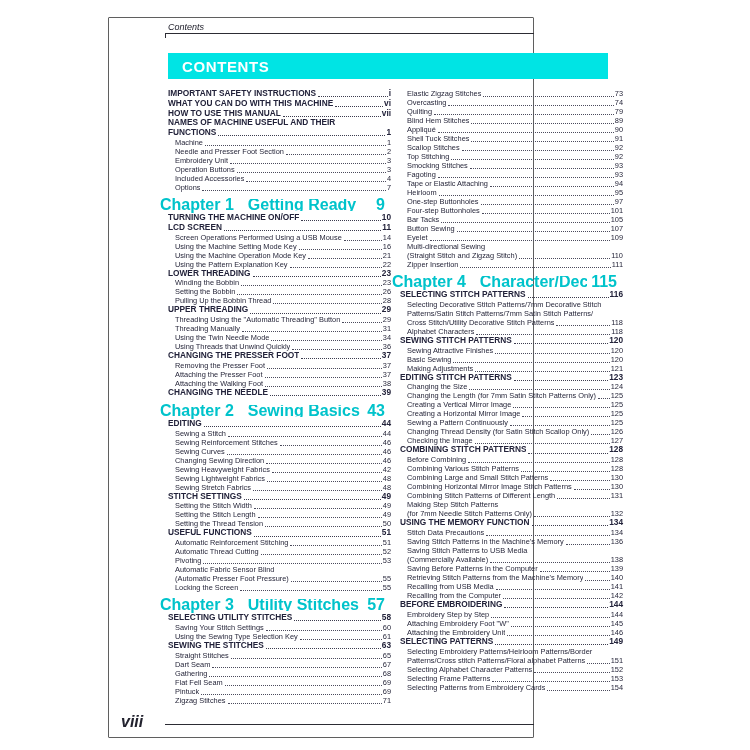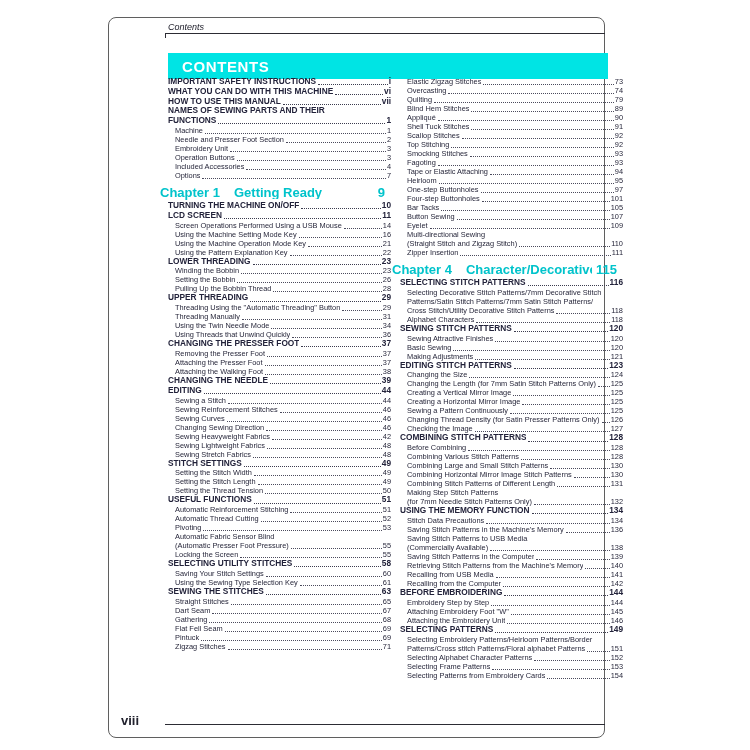--- a/index.html
+++ b/index.html
@@ -1,41 +1,41 @@
 <!DOCTYPE html>
 <html><head>
 <meta charset="utf-8">
 <style>
   html,body{margin:0;padding:0;background:#ffffff;}
   body{width:750px;height:750px;position:relative;font-family:"Liberation Sans",sans-serif;
        --banner-bg:#00e4e4;--chapter:#00c3cb;--text:#22223a;}
-  .page{position:absolute;left:108px;top:17px;width:497px;height:721px;background:#fff;
-        border:1.5px solid #5f5f5f;border-radius:8px;box-sizing:border-box;}
+  .page{position:absolute;left:108px;top:17px;width:426px;height:721px;background:#fff;
+        border:1.5px solid #5f5f5f;border-radius:1px;box-sizing:border-box;}
   .running-header{position:absolute;left:59px;top:4px;font-style:italic;font-size:9px;color:#22222e;}
   .header-rule{position:absolute;left:56px;right:-1px;top:15px;height:4px;
                border-top:1.7px solid #2c2c34;border-left:1.7px solid #2c2c34;}
   .banner{position:absolute;left:59px;top:35px;width:440px;height:26px;background:var(--banner-bg);
           color:#ffffff;font-weight:bold;font-size:15px;line-height:27px;padding-left:14px;
           box-sizing:border-box;letter-spacing:.6px;}
-  .columns{position:absolute;left:59px;top:59px;width:455px;display:flex;gap:9px;}
+  .columns{position:absolute;left:59px;top:71px;width:455px;display:flex;gap:9px;}
   .toc-col{flex:1;min-width:0;}
   .entry{color:var(--text);}
   .entry.h1{font-weight:bold;font-size:8.3px;line-height:9.8px;}
   .entry.sub{font-size:7.4px;line-height:9px;margin-left:7px;color:#26263a;}
   .entry.chapter{display:flex;align-items:baseline;color:var(--chapter);font-weight:bold;
-                 font-size:13px;line-height:12px;margin:7px 6px 2px -8px;white-space:nowrap;}
+                 font-size:16px;line-height:12px;margin:7px 6px 2px -8px;white-space:nowrap;}
   .ch-title{margin-left:14px;overflow:hidden;}
   .ch-page{margin-left:auto;padding-left:4px;}
   .lbl-line{white-space:nowrap;overflow:hidden;}
   .last-line{display:flex;align-items:flex-end;}
   .lbl{white-space:nowrap;overflow:hidden;}
   .dots{flex:1;min-width:5px;margin:0 1px 1.5px 2px;border-bottom:1.4px dotted #3c3c4e;}
   .sub .dots{border-bottom:1px dotted #4a4a5c;margin-bottom:1px;}
   .pg{white-space:nowrap;}
-  .pagenum{position:absolute;left:12px;top:695px;font-size:13px;
+  .pagenum{position:absolute;left:12px;top:695px;font-size:16px;font-style:italic;
            font-weight:600;color:#22222e;}
   .footer-rule{position:absolute;left:56px;right:-1px;top:706px;border-top:1.6px solid #2c2c34;}
 </style>
 </head>
 <body style="--banner-bg: #00e4e4; --chapter: #00c3cb; --text: #22223a;">
 
 <div class="page">
   <div class="running-header">Contents</div>
   <div class="header-rule"></div>
   <div class="banner">
@@ -58,21 +58,21 @@
           </div>
         </div>
         <div class="entry h1">
           <div class="last-line">
             <span class="lbl">HOW TO USE THIS MANUAL</span>
             <span class="dots"></span>
             <span class="pg">vii</span>
           </div>
         </div>
         <div class="entry h1">
-          <div class="lbl-line">NAMES OF SEWING PARTS AND THEIR</div>
+          <div class="lbl-line">NAMES OF MACHINE USEFUL AND THEIR</div>
           <div class="last-line">
             <span class="lbl">FUNCTIONS</span>
             <span class="dots"></span>
             <span class="pg">1</span>
           </div>
         </div>
         <div class="entry sub">
           <div class="last-line">
             <span class="lbl">Machine</span>
             <span class="dots"></span>
@@ -252,20 +252,25 @@
             <span class="pg">38</span>
           </div>
         </div>
         <div class="entry h1">
           <div class="last-line">
             <span class="lbl">CHANGING THE NEEDLE</span>
             <span class="dots"></span>
             <span class="pg">39</span>
           </div>
         </div>
+        <div class="entry chapter">
+          <span class="ch-num">Chapter 2</span>
+          <span class="ch-title">Sewing Basics</span>
+          <span class="ch-page">43</span>
+        </div>
         <div class="entry h1">
           <div class="last-line">
             <span class="lbl">EDITING</span>
             <span class="dots"></span>
             <span class="pg">44</span>
           </div>
         </div>
         <div class="entry sub">
           <div class="last-line">
             <span class="lbl">Sewing a Stitch</span>
@@ -378,20 +383,25 @@
             <span class="dots"></span>
             <span class="pg">55</span>
           </div>
         </div>
         <div class="entry sub">
           <div class="last-line">
             <span class="lbl">Locking the Screen</span>
             <span class="dots"></span>
             <span class="pg">55</span>
           </div>
+        </div>
+        <div class="entry chapter">
+          <span class="ch-num">Chapter 3</span>
+          <span class="ch-title">Utility Stitches</span>
+          <span class="ch-page">57</span>
         </div>
         <div class="entry h1">
           <div class="last-line">
             <span class="lbl">SELECTING UTILITY STITCHES</span>
             <span class="dots"></span>
             <span class="pg">58</span>
           </div>
         </div>
         <div class="entry sub">
           <div class="last-line">
@@ -685,21 +695,21 @@
         </div>
         <div class="entry sub">
           <div class="last-line">
             <span class="lbl">Sewing a Pattern Continuously</span>
             <span class="dots"></span>
             <span class="pg">125</span>
           </div>
         </div>
         <div class="entry sub">
           <div class="last-line">
-            <span class="lbl">Changing Thread Density (for Satin Presser Patterns Only)</span>
+            <span class="lbl">Changing Thread Density (for Satin Stitch Scallop Only)</span>
             <span class="dots"></span>
             <span class="pg">126</span>
           </div>
         </div>
         <div class="entry sub">
           <div class="last-line">
             <span class="lbl">Checking the Image</span>
             <span class="dots"></span>
             <span class="pg">127</span>
           </div>
@@ -778,21 +788,21 @@
         <div class="entry sub">
           <div class="lbl-line">Saving Stitch Patterns to USB Media</div>
           <div class="last-line">
             <span class="lbl">(Commercially Available)</span>
             <span class="dots"></span>
             <span class="pg">138</span>
           </div>
         </div>
         <div class="entry sub">
           <div class="last-line">
-            <span class="lbl">Saving Stitch Patterns in the Computer</span>
+            <span class="lbl">Saving Before Patterns in the Computer</span>
             <span class="dots"></span>
             <span class="pg">139</span>
           </div>
         </div>
         <div class="entry sub">
           <div class="last-line">
             <span class="lbl">Retrieving Stitch Patterns from the Machine's Memory</span>
             <span class="dots"></span>
             <span class="pg">140</span>
           </div>

